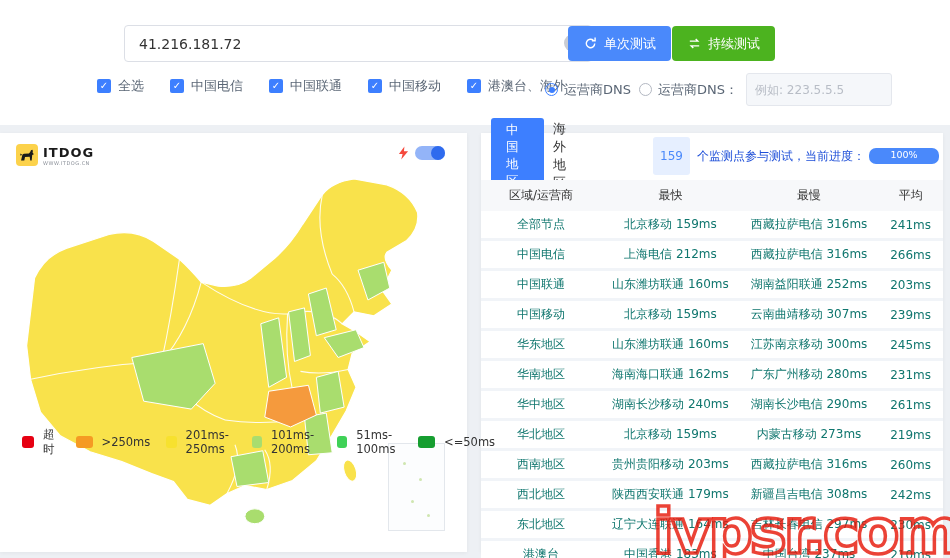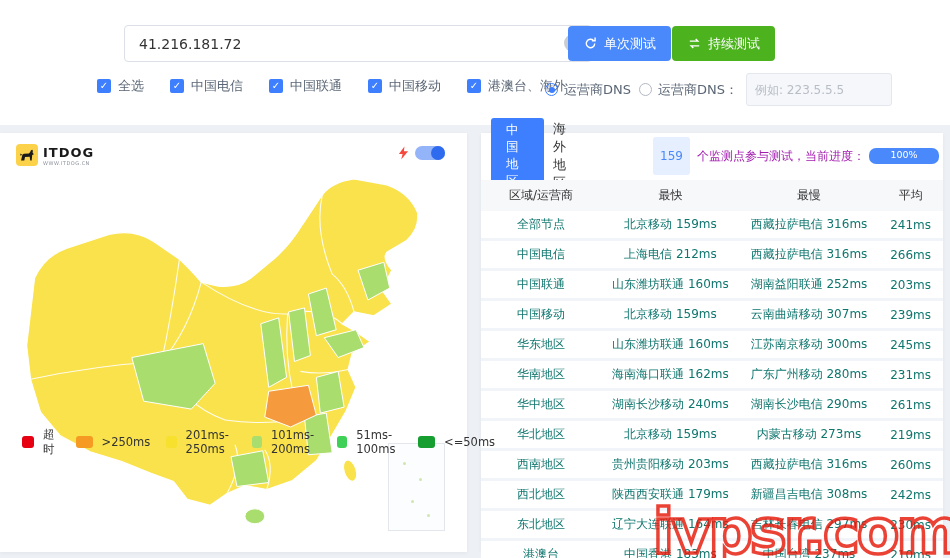--- a/index.html
+++ b/index.html
@@ -56,21 +56,21 @@
 
   .sea-inset { position:absolute; left:388px; top:310px; width:57px; height:88px; border:1px solid #e3e7ec; background:#fcfdfe; z-index:4; }
   .sea-inset i { position:absolute; width:3px; height:3px; border-radius:50%; background:#cfe6b0; }
 
   
   .results-head { position:absolute; left:10px; top:11px; right:4px; height:24px; display:flex; align-items:center; }
   .tab { cursor:pointer; }
   .tab.active { background:#3d7fff; color:#fff; font-size:12.5px; border-radius:3px; padding:4px 15px; }
   .tab.inactive { color:#333; font-size:13px; margin-left:9px; }
   .monitor-badge { margin-left:76px; background:#e6efff; color:#4a89fb; font-size:12px; border-radius:3px; padding:12px 7px; }
-  .progress-text { margin-left:7px; font-size:12px; color:#a21caf; white-space:nowrap; }
+  .progress-text { margin-left:7px; font-size:12px; color:#1d4ed8; white-space:nowrap; }
   .progress-bar { margin-left:4px; width:152px; height:16px; border-radius:7px; background:#4a89fb; text-align:center; }
   .progress-value { font-size:9.5px; color:#fff; line-height:13px; display:block; }
 
   .results-table { position:absolute; left:0; top:47px; width:100%; border-collapse:collapse; }
   .results-table th { background:#f7f8fa; font-weight:normal; font-size:12px; color:#333; padding:7px 4px; }
   .results-table td { background:#fff; font-size:12px; color:#0f766e; text-align:center; padding:5px 4px; border-bottom:3px solid #f1f4f8; }
   .col-region { width:26%; } .col-fast { width:30%; } .col-slow { width:30%; } .col-avg { width:14%; }
 
   
   .watermark { position:absolute; right:-8px; bottom:-10px; z-index:50; pointer-events:none;

